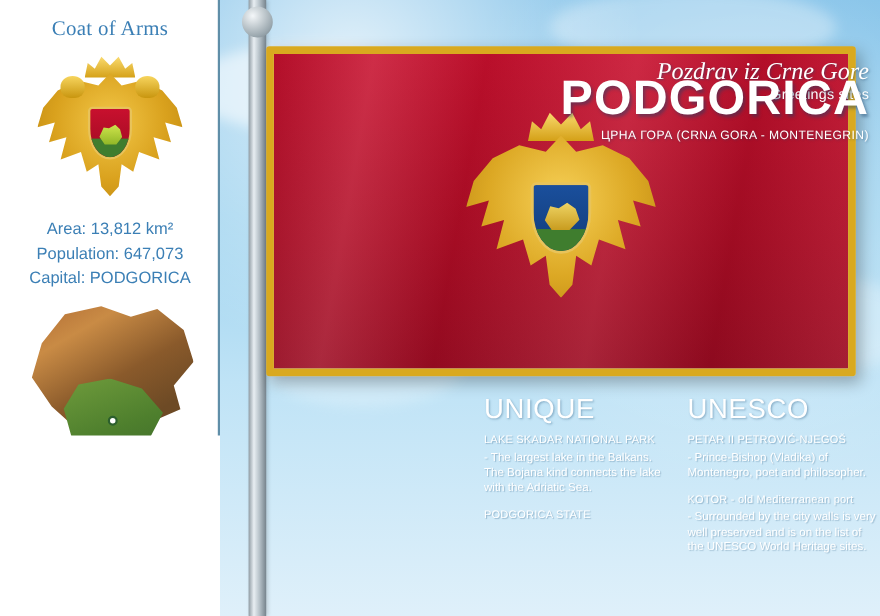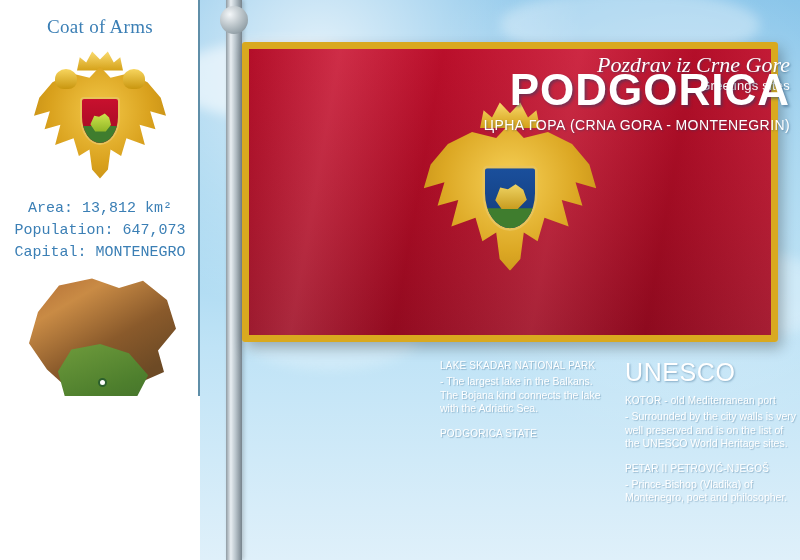--- a/index.html
+++ b/index.html
@@ -90,21 +90,21 @@
   .coa .shield-green {
     position:absolute; left:0; bottom:0; width:100%; height:38%;
     background:#3f7d2e;
   }
 
   .facts {
     text-align:center;
     color:#3b7fb5;
     font-size:15px;
     line-height:22px;
-    font-family:Liberation Mono, monospace;
+    font-family:Liberation Sans, sans-serif;
     margin-top:6px;
   }
 
   
   .relief {
     position:relative;
     width:200px; height:180px;
     margin-top:6px;
   }
   .relief .blob1 {
@@ -270,21 +270,21 @@
     color:#ffffff;
     font-size:44px;
     font-weight:bold;
     letter-spacing:1px;
     line-height:46px;
     margin-top:-26px;
     text-shadow:2px 2px 3px rgba(25,65,105,.45);
   }
   .hdr .cyr {
     color:#ffffff;
-    font-size:14px;
+    font-size:11px;
     letter-spacing:.4px;
     margin-top:4px;
     text-shadow:1px 1px 2px rgba(30,70,110,.4);
   }
 
   
   .cols {
     position:absolute; left:240px; top:358px; width:600px;
     display:flex; gap:0;
   }
@@ -329,21 +329,21 @@
         <div class="head-r"></div>
         <div class="shield">
           <div class="shield-green"></div>
         </div>
       </div>
     </div>
 
     <div class="facts">
       <div>Area: 13,812 km²</div>
       <div>Population: 647,073</div>
-      <div>Capital: MONTENEGRO</div>
+      <div>Capital: PODGORICA</div>
     </div>
 
     <div class="relief">
       <div class="blob1"></div>
       <div class="blob2"></div>
       <div class="capital-dot"></div>
     </div>
 
     <div class="world">
       <div class="grid"></div>
@@ -383,36 +383,37 @@
     <div class="hdr">
       <div class="script">Pozdrav iz Crne Gore</div>
       <div class="greet">Greetings sites</div>
       <div class="country">PODGORICA</div>
       <div class="cyr">ЦРНА ГОРА (CRNA GORA - MONTENEGRIN)</div>
     </div>
 
     <div class="cols">
 
       <div class="col">
+        <div class="col-h">UNIQUE</div>
         <div class="entry">
           <div class="entry-t">LAKE SKADAR NATIONAL PARK</div>
           <div class="entry-d">- The largest lake in the Balkans. The Bojana kind connects the lake with the Adriatic Sea.</div>
         </div>
         <div class="entry">
           <div class="entry-t">PODGORICA STATE</div>
         </div>
       </div>
 
       <div class="col">
         <div class="col-h">UNESCO</div>
         <div class="entry">
+          <div class="entry-t">PETAR II PETROVIĆ-NJEGOŠ</div>
+          <div class="entry-d">- Prince-Bishop (Vladika) of Montenegro, poet and philosopher.</div>
+        </div>
+        <div class="entry">
           <div class="entry-t">KOTOR - old Mediterranean port</div>
           <div class="entry-d">- Surrounded by the city walls is very well preserved and is on the list of the UNESCO World Heritage sites.</div>
         </div>
-        <div class="entry">
-          <div class="entry-t">PETAR II PETROVIĆ-NJEGOŠ</div>
-          <div class="entry-d">- Prince-Bishop (Vladika) of Montenegro, poet and philosopher.</div>
-        </div>
       </div>
 
     </div>
   </div>
 </div>
 
 </body></html>

